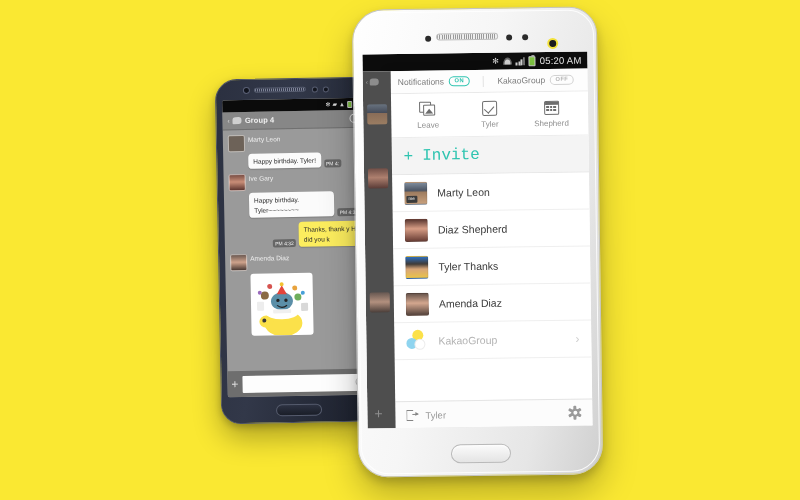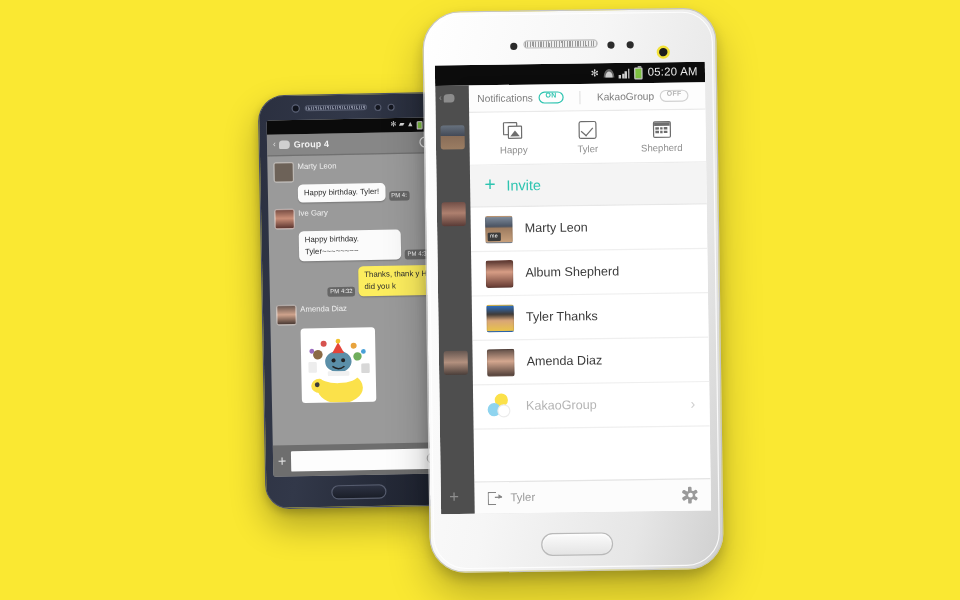--- a/index.html
+++ b/index.html
@@ -245,21 +245,21 @@
   .ico-sched .grid { display:grid; grid-template-columns:repeat(3,1fr); gap:1px;
      padding:1px 1.5px; }
   .ico-sched .grid i { display:block; height:2px; background:#6d6d6d; }
 
   
   .invite {
     flex:none; display:flex; align-items:center; gap:9px;
     padding:9px 12px; background:#f4f4f4; border-bottom:1px solid #e7e7e7;
   }
   .ico-plus { color:#2ec4b0; font-size:16px; line-height:1; font-weight:300; }
-  .invite-label { font-size:12px; color:#2ec4b0; }
+  .invite-label { font-size:16px; color:#2ec4b0;font-family:Liberation Mono, monospace; }
 
   
   .members { flex:1; overflow:hidden; background:#fff; }
   .member {
     display:flex; align-items:center; gap:10px;
     padding:6.5px 12px; border-bottom:1px solid #efefef;
   }
   .m-ava { width:23px; height:23px; border-radius:2px; flex:none; position:relative;
      border:1px solid rgba(0,0,0,.08); overflow:hidden; }
   .m-name { font-size:10.5px; color:#3a3a3a; }
@@ -457,21 +457,21 @@
               <span class="pill pill-off">OFF</span>
             </span>
           </div>
 
           <div class="actions">
             <div class="act">
               <span class="ico-album">
                 <span class="back"></span>
                   <span class="front"></span>
               </span>
-              <span class="act-label">Happy</span>
+              <span class="act-label">Leave</span>
             </div>
             <div class="act">
               <span class="ico-vote"></span>
               <span class="act-label">Tyler</span>
             </div>
             <div class="act">
               <span class="ico-sched">
                 <span class="grid">
                     <i></i>
                     <i></i>
@@ -492,21 +492,21 @@
 
           <div class="members">
 
             <div class="member">
               <span class="m-ava av1"></span>
               <span class="m-name">Marty Leon</span>
             </div>
 
             <div class="member">
               <span class="m-ava av2"></span>
-              <span class="m-name">Album Shepherd</span>
+              <span class="m-name">Diaz Shepherd</span>
             </div>
 
             <div class="member">
               <span class="m-ava av3"></span>
               <span class="m-name">Tyler Thanks</span>
             </div>
 
             <div class="member">
               <span class="m-ava av4"></span>
               <span class="m-name">Amenda Diaz</span>

